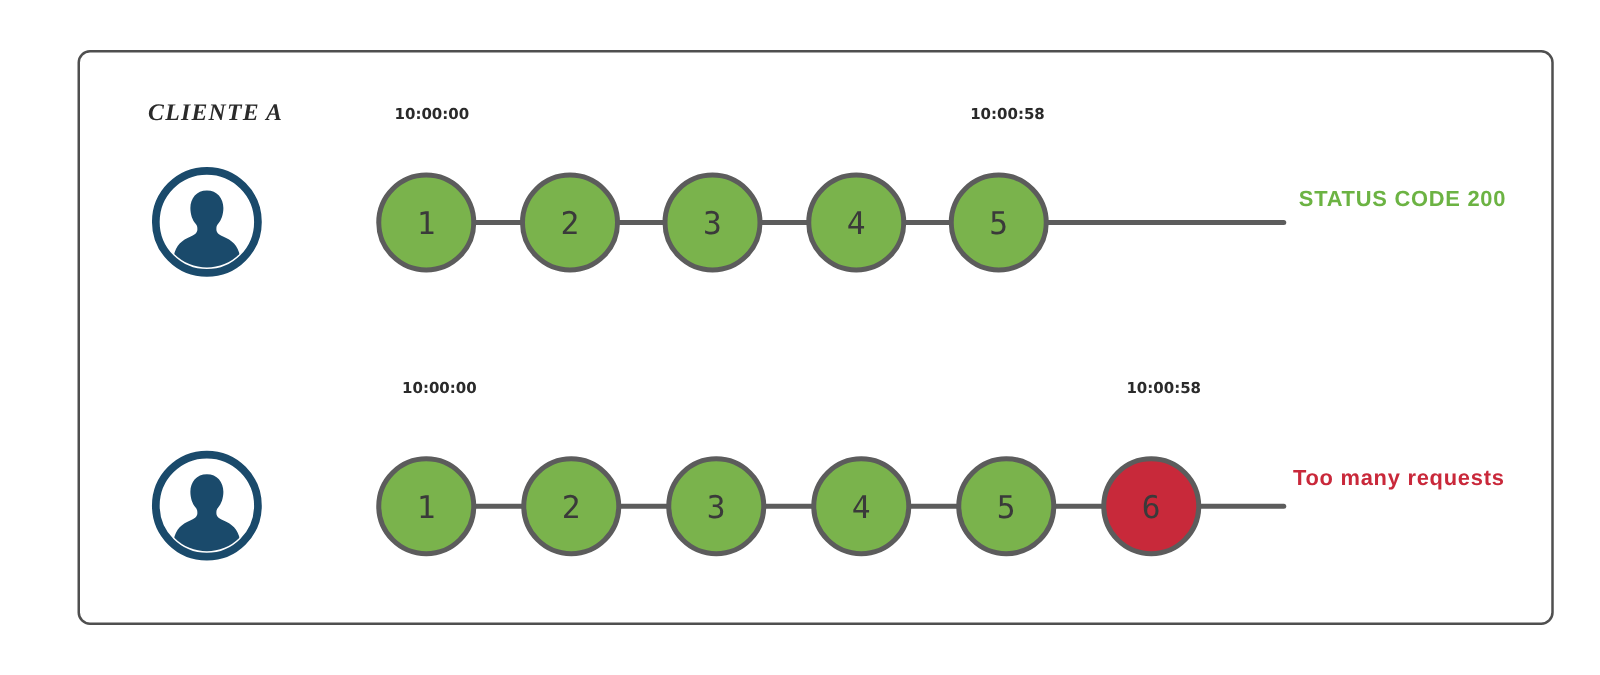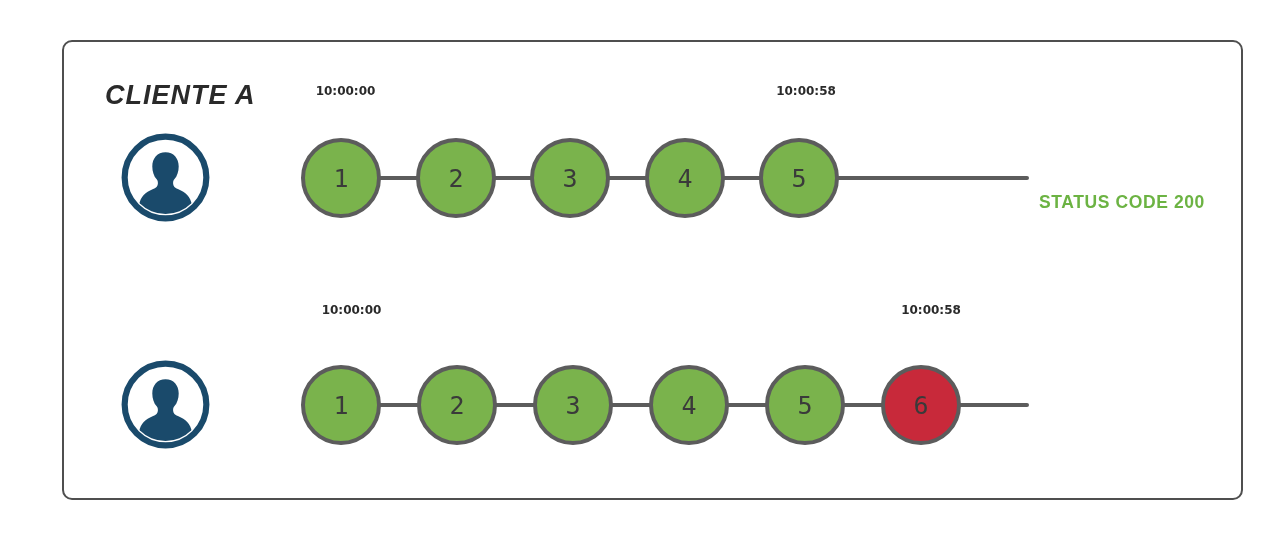--- a/index.html
+++ b/index.html
@@ -1,31 +1,31 @@
 <!DOCTYPE html>
 <html style="--success-green: #7ab34c; --error-red: #c8293a; --status-green-text: #6cb343; --status-red-text: #c9283a; --avatar-navy: #1a4a6b; --node-border-gray: #5c5c5c; --line-gray: #5c5c5c; --frame-border: #4f4f4f; --text-dark: #2a2a2a;"><head>
 <meta charset="utf-8">
 <style>
   html,body{margin:0;padding:0;background:#ffffff;font-family:"Liberation Sans",sans-serif;}
   .canvas{position:relative;width:1280px;height:540px;background:#fff;overflow:hidden;}
   .frame{position:absolute;left:62px;top:40px;width:1181px;height:460px;box-sizing:border-box;
          border:2.5px solid var(--frame-border,#4f4f4f);border-radius:10px;background:#fff;}
-  .client-label{position:absolute;font-style:italic;font-weight:bold;font-size:27px;
-                color:var(--text-dark,#1f1f1f);text-align:center;letter-spacing:1px;white-space:nowrap;}
+  .client-label{position:absolute;font-style:italic;font-weight:bold;font-size:19px;
+                color:var(--text-dark,#1f1f1f);text-align:center;letter-spacing:1px;white-space:nowrap;font-family:Liberation Serif, serif;}
   .timestamp{position:absolute;font-family:"DejaVu Sans",sans-serif;font-weight:bold;font-size:12px;
              color:var(--text-dark,#2e2e2e);text-align:center;white-space:nowrap;}
   .timeline{position:absolute;height:3.5px;background:var(--line-gray,#5c5c5c);border-radius:2px;}
   .node{position:absolute;width:72px;height:72px;border:4px solid var(--node-border-gray,#5c5c5c);
         border-radius:50%;display:flex;align-items:center;justify-content:center;}
   .node.ok{background:var(--success-green,#7ab34c);}
   .node.blocked{background:var(--error-red,#c8293a);}
   .node-num{font-family:"DejaVu Sans Mono","Liberation Mono",monospace;font-size:25px;
             color:#3a3a3a;line-height:1;}
   .status{position:absolute;text-align:center;font-weight:bold;font-size:17.5px;line-height:21.5px;
-          letter-spacing:0.6px;white-space:nowrap;margin-top:43px;}
+          letter-spacing:0.6px;white-space:nowrap;}
   .status.ok{color:var(--status-green-text,#6cb343);}
   .status.blocked{color:var(--status-red-text,#c9283a);}
   .avatar{position:absolute;width:95px;height:95px;}
   .avatar .ring{fill:none;stroke:var(--avatar-navy,#1a4a6b);stroke-width:6.5;}
   .avatar .silhouette{fill:var(--avatar-navy,#1a4a6b);stroke:none;}
 </style>
 </head>
 <body>
 
 <div class="canvas">
@@ -119,14 +119,15 @@
     <span class="node-num">4</span>
   </div>
   <div class="node ok" style="left:765px;top:365px;">
     <span class="node-num">5</span>
   </div>
   <div class="node blocked" style="left:881px;top:365px;">
     <span class="node-num">6</span>
   </div>
 
   <div class="status blocked" style="left:1024px;top:372px;width:190px;">
+    <div>Too many requests</div>
   </div>
 </div>
 
 </body></html>

